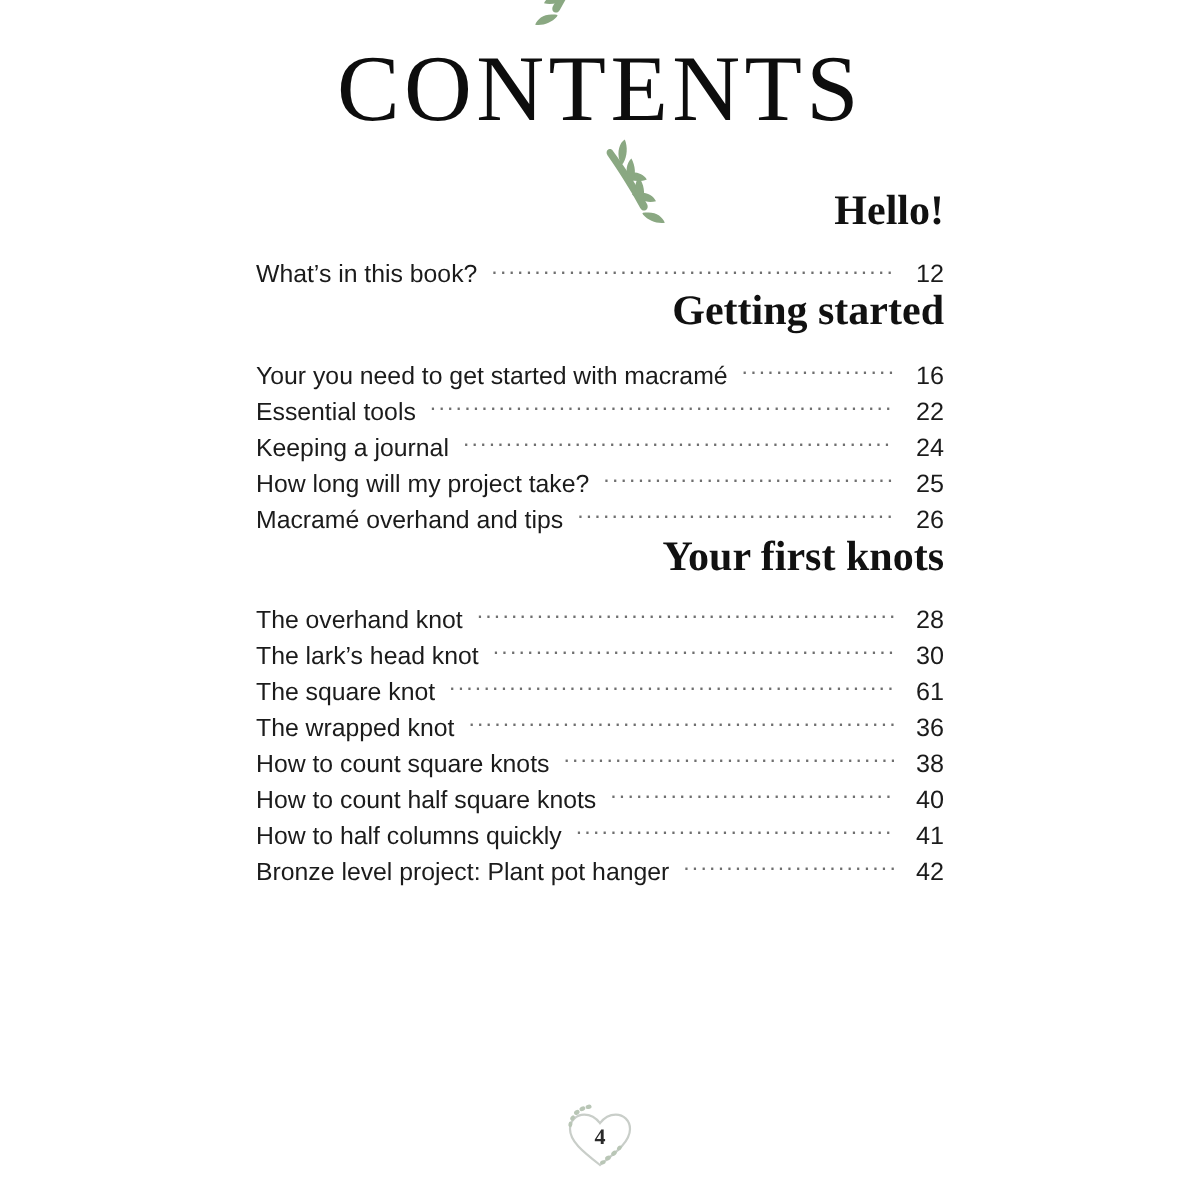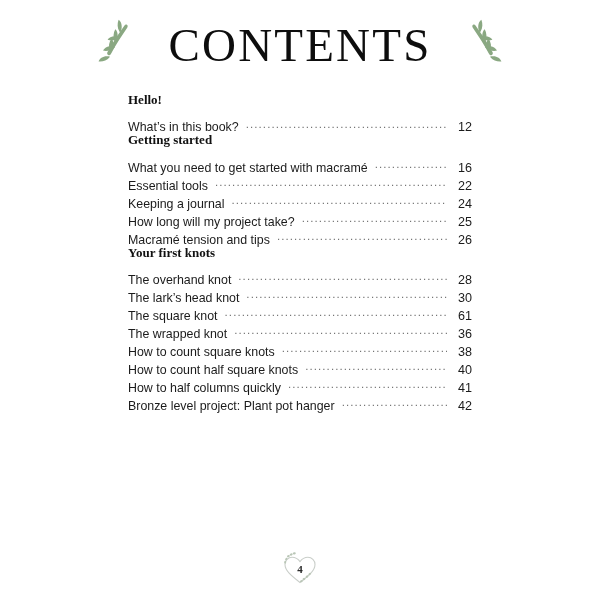--- a/index.html
+++ b/index.html
@@ -20,20 +20,21 @@
   
   #header {
     position: absolute;
     left: 0;
     top: 14px;
     width: 600px;
     height: 62px;
     display: flex;
     align-items: center;
     justify-content: center;
+    flex-direction: column;
   }
   .leaf {
     width: 44px;
     height: 52px;
     flex: 0 0 auto;
   }
   .leaf.left  { margin-right: 30px; }
   .leaf.right { margin-left: 30px; }
   #contents-title {
     font-family: "Liberation Serif", serif;
@@ -52,23 +53,23 @@
     top: 92px;
     width: 344px;
   }
 
   .section { margin: 0; }
   .section + .section { margin-top: 1px; }
 
   .section-heading {
     font-family: "Liberation Serif", serif;
     font-weight: 700;
-    font-size: 13px;
+    font-size: 21px;
     color: #111111;
-    text-align: left;
+    text-align: right;
     margin: 0 0 5px 0;
     line-height: 1.25;
   }
 
   .entry {
     display: flex;
     align-items: baseline;
     font-size: 12.4px;
     color: #1b1b1b;
     line-height: 18px;
@@ -181,41 +182,41 @@
         <div class="section-heading">Hello!</div>
         <div class="entry">
           <span class="entry-title">What’s in this book?</span>
           <span class="entry-leader"></span>
           <span class="entry-page">12</span>
         </div>
       </div>
       <div class="section">
         <div class="section-heading">Getting started</div>
         <div class="entry">
-          <span class="entry-title">What you need to get started with macramé</span>
+          <span class="entry-title">Your you need to get started with macramé</span>
           <span class="entry-leader"></span>
           <span class="entry-page">16</span>
         </div>
         <div class="entry">
           <span class="entry-title">Essential tools</span>
           <span class="entry-leader"></span>
           <span class="entry-page">22</span>
         </div>
         <div class="entry">
           <span class="entry-title">Keeping a journal</span>
           <span class="entry-leader"></span>
           <span class="entry-page">24</span>
         </div>
         <div class="entry">
           <span class="entry-title">How long will my project take?</span>
           <span class="entry-leader"></span>
           <span class="entry-page">25</span>
         </div>
         <div class="entry">
-          <span class="entry-title">Macramé tension and tips</span>
+          <span class="entry-title">Macramé overhand and tips</span>
           <span class="entry-leader"></span>
           <span class="entry-page">26</span>
         </div>
       </div>
       <div class="section">
         <div class="section-heading">Your first knots</div>
         <div class="entry">
           <span class="entry-title">The overhand knot</span>
           <span class="entry-leader"></span>
           <span class="entry-page">28</span>

